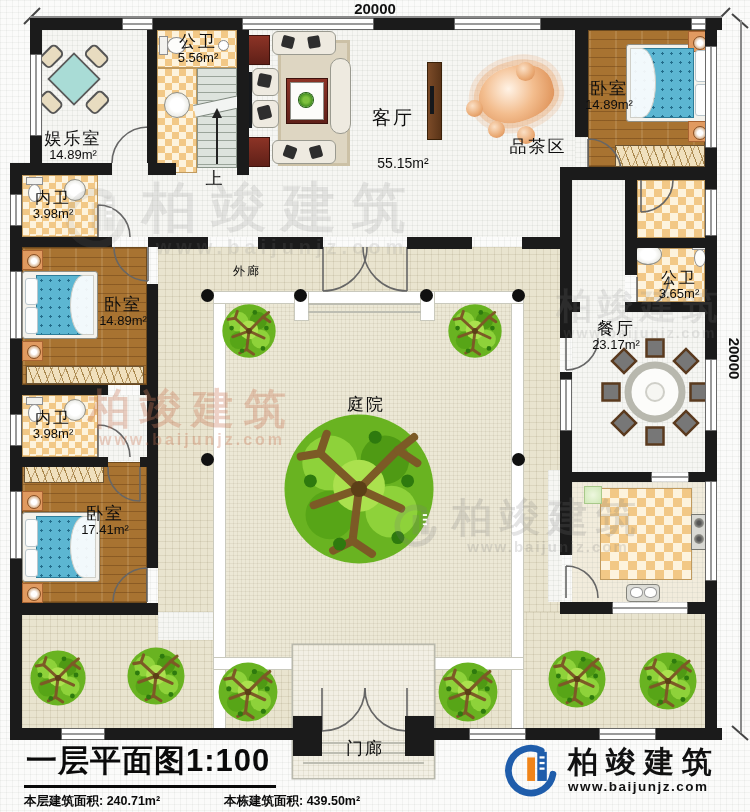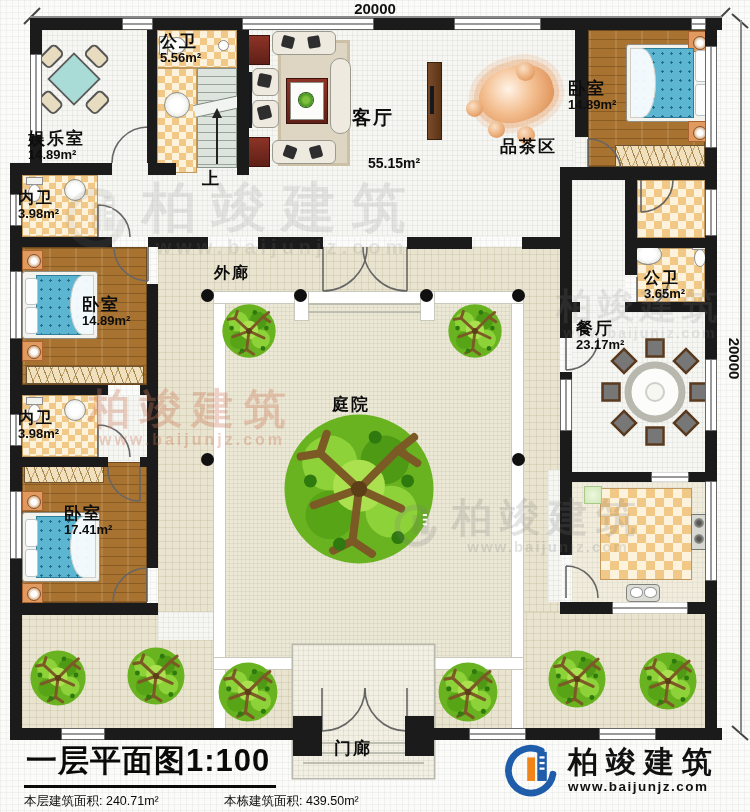--- a/index.html
+++ b/index.html
@@ -15,21 +15,21 @@
   .winh{position:absolute;z-index:31;background:linear-gradient(#fff 0 42%,#9a9a9a 42% 58%,#fff 58% 100%);box-shadow:0 0 0 .5px #bbb;}
   .winv{position:absolute;z-index:31;background:linear-gradient(90deg,#fff 0 42%,#9a9a9a 42% 58%,#fff 58% 100%);box-shadow:0 0 0 .5px #bbb;}
   .floor-white{position:absolute;z-index:10;background-color:#f6f6f3;background-image:linear-gradient(rgba(140,150,140,.10) 1px,transparent 1px),linear-gradient(90deg,rgba(140,150,140,.10) 1px,transparent 1px);background-size:5px 5px;}
   .floor-tile{position:absolute;z-index:10;background-color:#e9e4cf;background-image:linear-gradient(rgba(120,110,70,.12) 1px,transparent 1px),linear-gradient(90deg,rgba(120,110,70,.12) 1px,transparent 1px);background-size:7px 7px;}
   .floor-court{position:absolute;z-index:11;background-color:#ece8d6;background-image:linear-gradient(rgba(120,110,70,.09) 1px,transparent 1px),linear-gradient(90deg,rgba(120,110,70,.09) 1px,transparent 1px);background-size:4px 4px;}
   .floor-wood{position:absolute;z-index:11;background-color:#a87331;background-image:repeating-linear-gradient(0deg,rgba(70,35,5,.30) 0 1px,transparent 1px 9px),repeating-linear-gradient(90deg,rgba(255,245,220,.12) 0 2px,transparent 2px 26px);border:1px solid #6d4a1e;box-sizing:border-box;}
   .floor-checker{position:absolute;z-index:11;background:repeating-conic-gradient(#f2c886 0% 25%,#fdf3dd 25% 50%);background-size:16px 16px;border:1px solid #c09a5e;box-sizing:border-box;}
   .hatchbox{position:absolute;z-index:12;background-color:#f0e0bd;background-image:repeating-linear-gradient(70deg,transparent 0 6px,#a9884e 6px 7px),repeating-linear-gradient(115deg,transparent 0 11px,rgba(160,120,60,.55) 11px 12px);border:1px solid #6d5432;box-sizing:border-box;}
   .walkway{position:absolute;z-index:12;background:#fff;box-shadow:0 0 0 1px #c9c9bd;}
   .coldot{position:absolute;z-index:25;width:13px;height:13px;border-radius:50%;background:#101010;}
-  .label{position:absolute;z-index:50;color:#0d0d0d;font-weight:bold;text-align:left;line-height:1.06;white-space:nowrap;}
+  .label{position:absolute;z-index:50;color:#0d0d0d;font-weight:normal;text-align:center;line-height:1.06;white-space:nowrap;}
   .label .nm{display:block;font-size:17px;letter-spacing:2px;}
   .label .ar{display:block;font-size:13px;letter-spacing:0;}
   .bed-frame{position:absolute;z-index:20;background:#f4f2ec;border:1.5px solid #8f8f86;border-radius:3px;box-sizing:border-box;}
   .bed-mat{position:absolute;z-index:21;background-color:#5cb6d2;background-image:radial-gradient(rgba(20,90,120,.8) 1px,transparent 1.4px);background-size:9px 9px;border:1px solid #2e7d99;box-sizing:border-box;}
   .bed-blanket{position:absolute;z-index:22;background:rgba(255,255,255,.92);border:1px solid #cfcfc8;box-sizing:border-box;}
   .bed-pillow{position:absolute;z-index:23;background:#fdfdfd;border:1px solid #b9c6cc;border-radius:3px;}
   .nightstand{position:absolute;z-index:21;background:#e09a60;border:1px solid #a96432;box-sizing:border-box;}
   .nightstand i{position:absolute;left:50%;top:50%;width:12px;height:12px;margin:-6px 0 0 -6px;border-radius:50%;background:radial-gradient(#fff 30%,#d7b28e 70%,#a96432 100%);border:1px solid #8a5226;}
   .toilet-tank{position:absolute;z-index:21;background:#f2f2ef;border:1px solid #8f8f8f;}
   .toilet-bowl{position:absolute;z-index:21;background:#fdfdfb;border:1px solid #8f8f8f;border-radius:50%;}
@@ -39,21 +39,21 @@
   .wm .t1{font-weight:bold;white-space:nowrap;line-height:1;}
   .wm .t2{font-weight:bold;white-space:nowrap;line-height:1.3;}
   .dim{position:absolute;z-index:55;font-weight:bold;font-size:15px;color:#111;text-align:center;}
   .dimline{position:absolute;z-index:28;background:#8a8a8a;}
   .stairs{position:absolute;z-index:15;background:repeating-linear-gradient(180deg,#dde3dd 0 7px,#9aa49a 7px 8px);border:1px solid #8a948a;box-sizing:border-box;}
   .stairbreak{position:absolute;z-index:16;background:#f2f4f2;border-top:1.5px solid #7d877d;border-bottom:1.5px solid #7d877d;transform:rotate(-12deg);}
   .arrow-stem{position:absolute;z-index:17;background:#222;}
   .arrow-head{position:absolute;z-index:17;width:0;height:0;border-left:5px solid transparent;border-right:5px solid transparent;border-bottom:10px solid #222;}
   .titleblock{position:absolute;z-index:60;color:#0a0a0a;}
   .tb-title{font-size:31px;font-weight:bold;letter-spacing:1px;border-bottom:3px solid #0a0a0a;padding:0 6px 3px 2px;width:max-content;}
-  .tb-stats{margin-top:5px;display:grid;grid-template-columns:190px auto;column-gap:10px;row-gap:3px;font-size:12.5px;font-weight:normal;}
+  .tb-stats{margin-top:5px;display:grid;grid-template-columns:190px auto;column-gap:10px;row-gap:3px;font-size:12.5px;font-weight:bold;}
   .brand{position:absolute;z-index:60;display:flex;align-items:center;gap:10px;color:#111;}
   .brand .bname{font-size:30px;font-weight:bold;letter-spacing:8px;line-height:1;white-space:nowrap;}
   .brand .burl{font-size:13.5px;font-weight:bold;letter-spacing:1.5px;line-height:1.5;white-space:nowrap;}
   .overlay{position:absolute;left:0;top:0;z-index:22;pointer-events:none;}
   .rug{position:absolute;z-index:19;background:#ded6c2;border:3px solid #ccc1a6;box-sizing:border-box;}
   .sofa{position:absolute;z-index:21;background:#eeeae0;border:1.5px solid #9a9a90;border-radius:6px;box-sizing:border-box;}
   .pillow-dark{position:absolute;z-index:22;background:#2e2e2e;border-radius:2px;}
   .redcab{position:absolute;z-index:21;background:linear-gradient(#8c3326,#5f2018);border:1px solid #3c120c;}
   .ctable{position:absolute;z-index:22;background:#fcfcfa;border:1.5px solid #8f8f88;}
   .plantpot{position:absolute;z-index:23;border-radius:50%;background:radial-gradient(#7ec13e 30%,#2f7d14 80%);box-shadow:0 0 0 1px #1e5a0c;}
@@ -428,21 +428,21 @@
   </div>
   <div class="label" style="left:18px;top:410px;width:70px;">
     <span class="nm" style="font-size:16px;">内卫</span>
     <span class="ar">3.98m²</span>
   </div>
   <div class="label" style="left:64px;top:505px;width:82px;">
     <span class="nm">卧室</span>
     <span class="ar">17.41m²</span>
   </div>
   <div class="label" style="left:214px;top:265px;width:66px;">
-    <span class="nm" style="font-size:16px;">外廊</span>
+    <span class="nm" style="font-size:12px;">外廊</span>
   </div>
   <div class="label" style="left:332px;top:396px;width:68px;">
     <span class="nm">庭院</span>
   </div>
   <div class="label" style="left:334px;top:740px;width:62px;">
     <span class="nm">门廊</span>
   </div>
 
   <div class="dimline" style="left:30px;top:16px;width:692px;height:1.5px;"></div>
   <div class="dim" style="left:330px;top:0px;width:90px;">20000</div>

